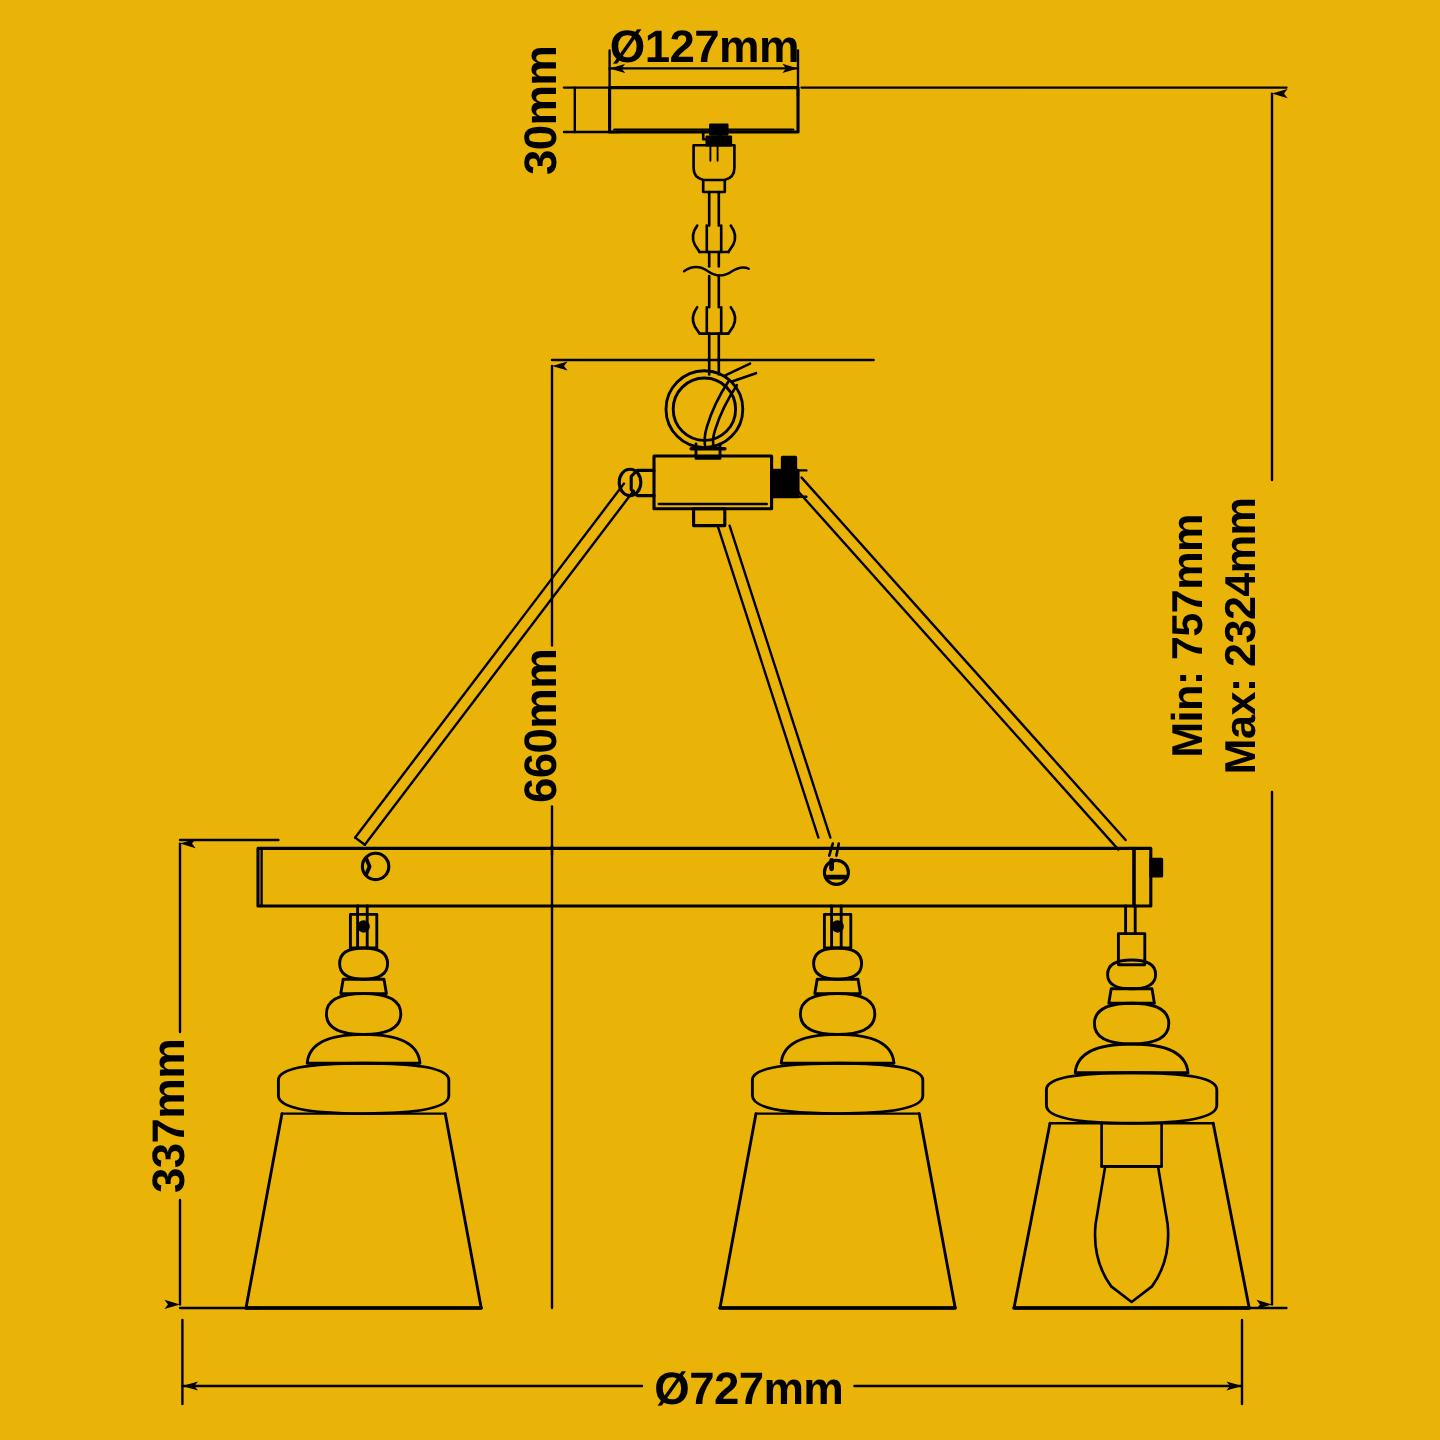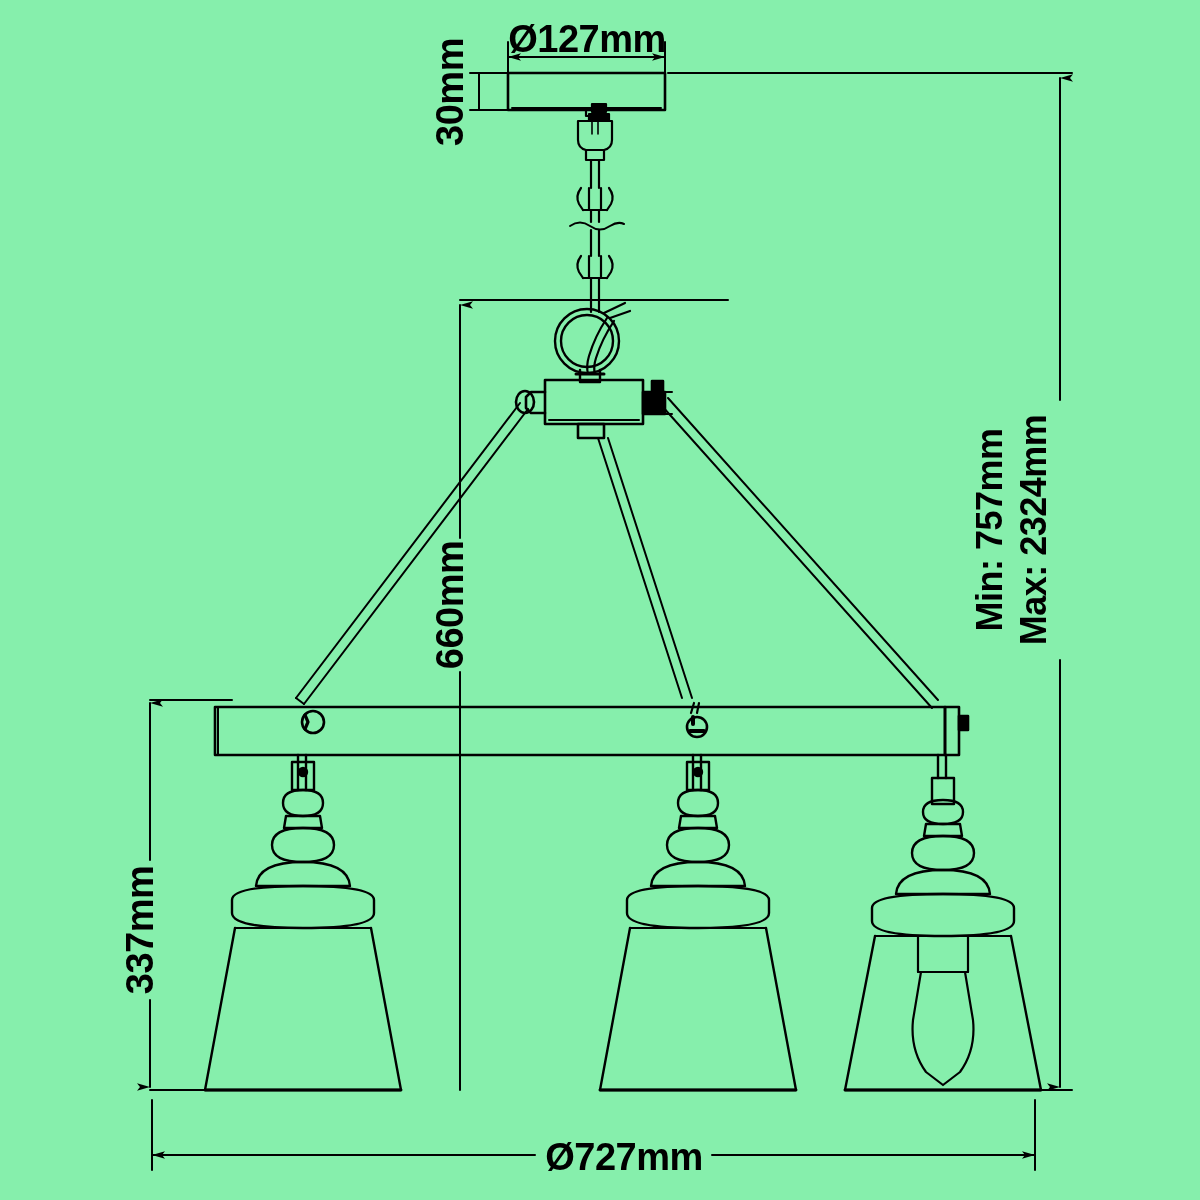--- a/index.html
+++ b/index.html
@@ -7,21 +7,21 @@
     padding: 0;
     background: #ffffff;
   }
   body {
     font-family: "Liberation Sans", sans-serif;
   }
   #page {
     position: relative;
     width: 1200px;
     height: 1200px;
-    background: #86efac;
+    background: #eab308;
     overflow: hidden;
   }
   #drawing {
     position: absolute;
     left: 0;
     top: 0;
     width: 1200px;
     height: 1200px;
   }
   .dimtext {

